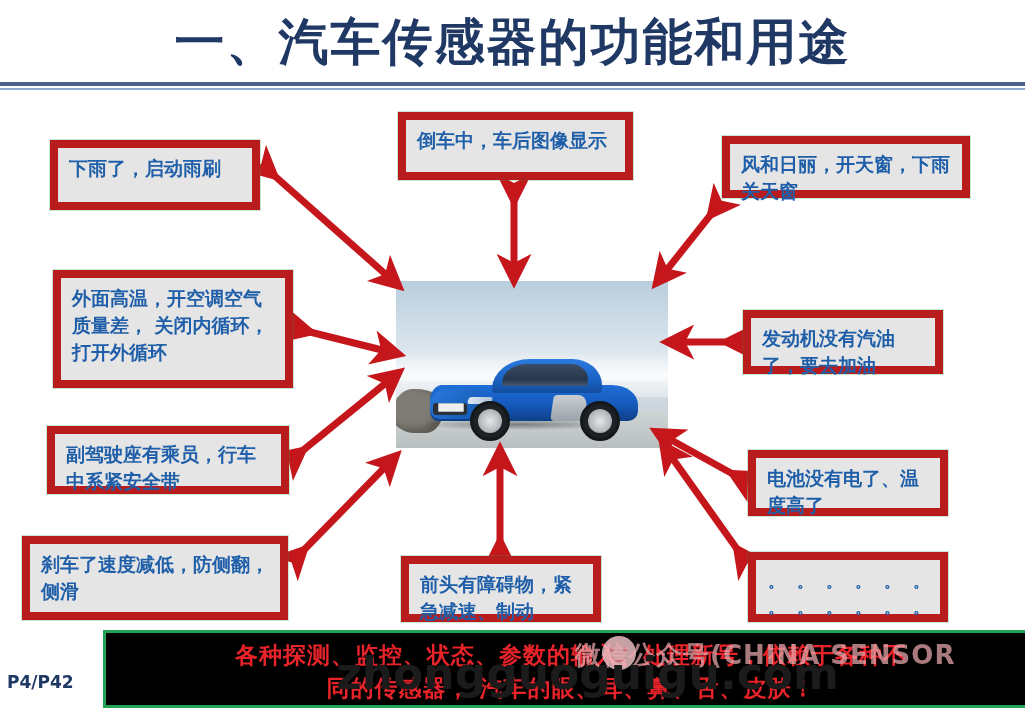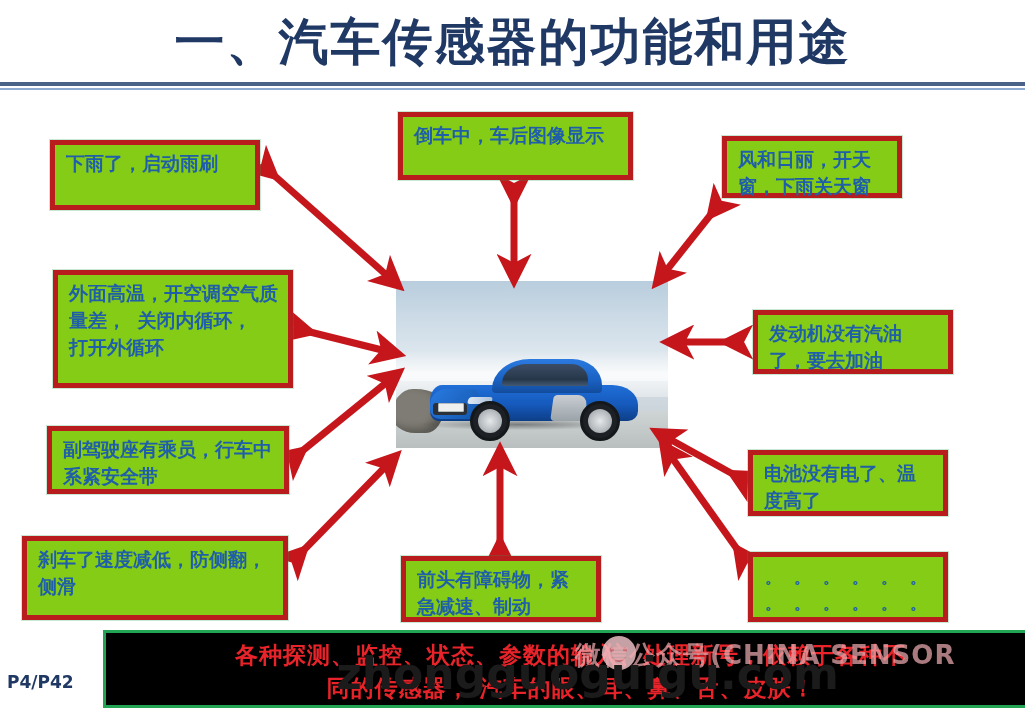--- a/index.html
+++ b/index.html
@@ -36,37 +36,36 @@
     background: #4a6287;
   }
   #rule-thin {
     position: absolute; left: 0; top: 88px; width: 1025px; height: 2px;
     background: #8eaad0;
   }
 
   
   .callout {
     position: absolute;
-    border: 5px solid #b91c1c;
-    background: #84cc16;
+    border: 8px solid #b91c1c;
+    background: #e5e5e5;
     color: #1f5fa9;
     font-weight: bold;
     font-size: 19px;
     line-height: 27px;
     padding: 7px 9px 7px 11px;
     z-index: 6;
-    font-family: Liberation Mono, monospace;
   }
   .callout.green-glow { box-shadow: 0 0 0 1px rgba(35,164,85,0.25); }
 
   #cal-wiper   { left: 50px;  top: 140px; width: 210px; height: 70px; }
   #cal-reverse { left: 398px; top: 112px; width: 235px; height: 68px; }
-  #cal-sunroof { left: 722px; top: 136px; width: 180px; height: 62px; }
+  #cal-sunroof { left: 722px; top: 136px; width: 248px; height: 62px; }
   #cal-ac      { left: 53px;  top: 262px; width: 240px; height: 118px; margin-top: 8px; }
-  #cal-fuel    { left: 743px; top: 310px; width: 200px; height: 64px; margin-left: 10px; }
+  #cal-fuel    { left: 743px; top: 310px; width: 200px; height: 64px; }
   #cal-seat    { left: 47px;  top: 426px; width: 242px; height: 68px; }
   #cal-battery { left: 748px; top: 450px; width: 200px; height: 66px; }
   #cal-brake   { left: 22px;  top: 536px; width: 266px; height: 84px; }
   #cal-obstacle{ left: 401px; top: 556px; width: 200px; height: 66px; }
   #cal-dots    { left: 748px; top: 552px; width: 200px; height: 70px;
                  padding: 9px 12px; }
   .dots-row {
     color: #1f5fa9;
     font-size: 16px;
     letter-spacing: 13px;

